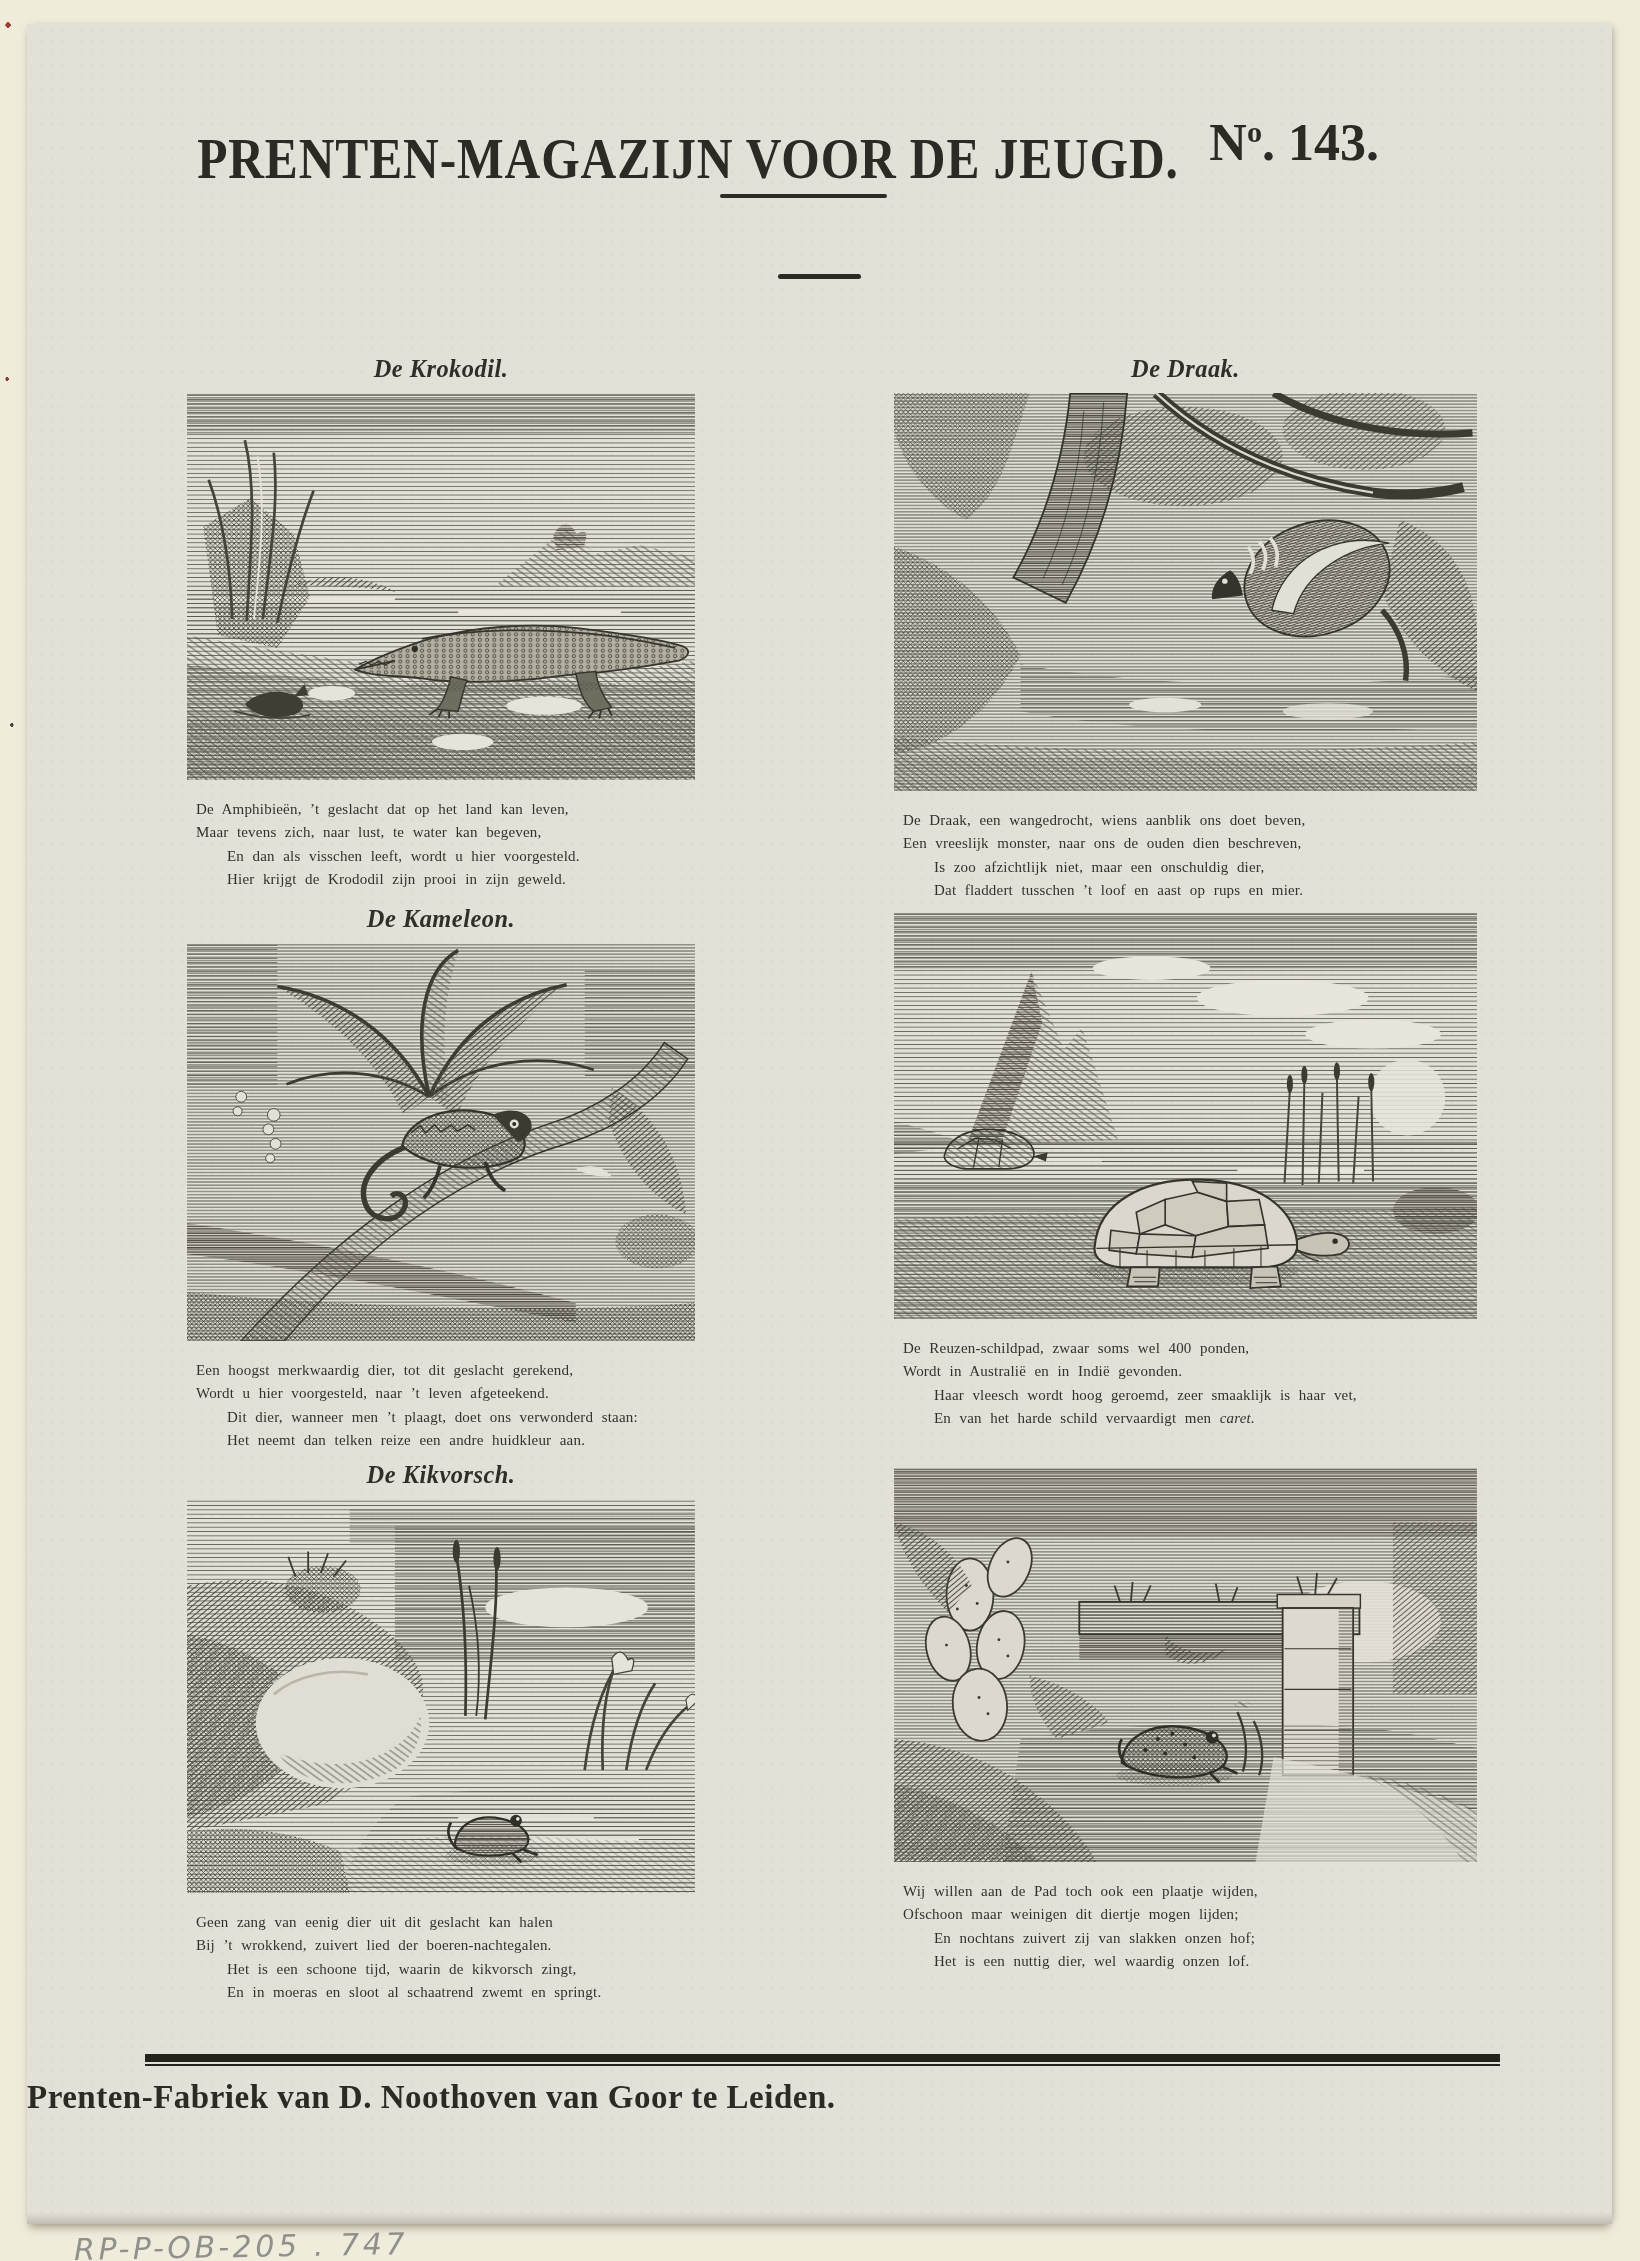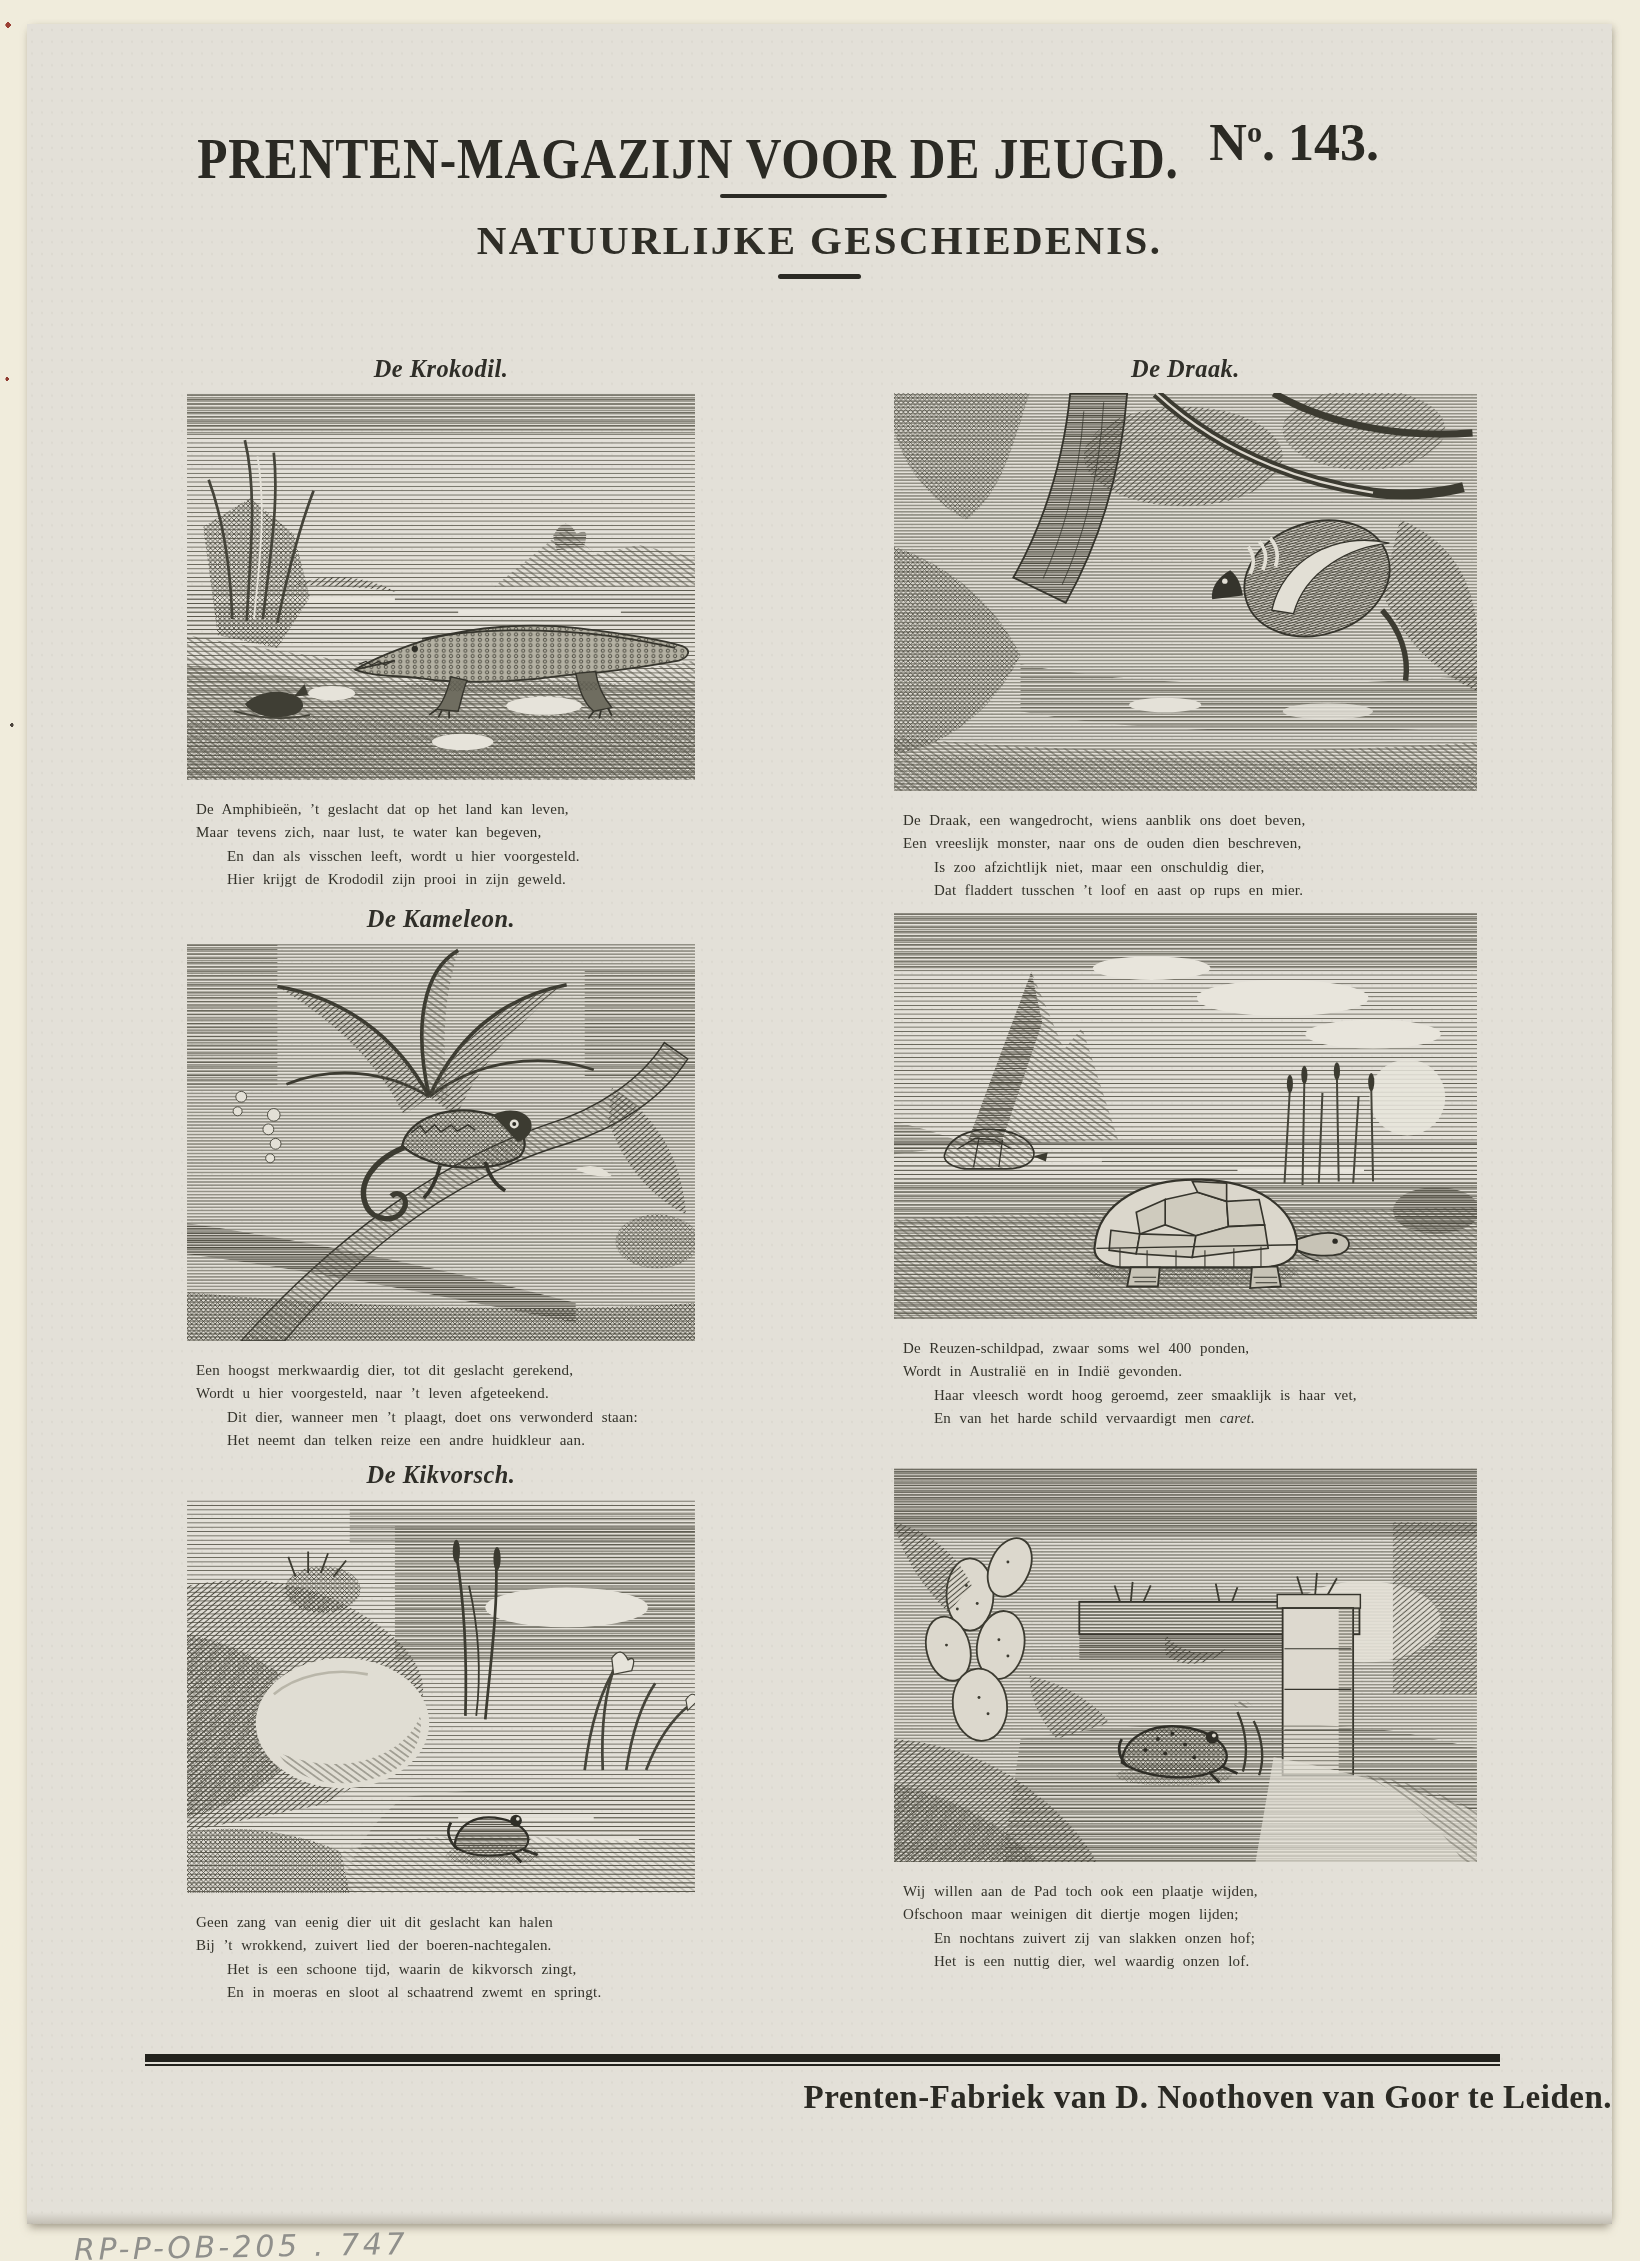--- a/index.html
+++ b/index.html
@@ -62,21 +62,21 @@
     margin-top:18px;padding-left:9px;
     font-size:15px;line-height:23.5px;color:#33322a;word-spacing:4.5px;letter-spacing:0.2px;
   }
   .vl{white-space:nowrap;}
   .vl.indent{padding-left:31px;}
   .vl em{font-style:italic;}
   .rule-footer{position:absolute;top:2030px;left:118px;width:1355px;}
   .rule-footer .thick{height:8.1px;background:#23221d;}
   .rule-footer .thin{height:1.8px;background:#23221d;margin-top:2.7px;}
   .imprint{
-    position:absolute;top:2055px;left:0;width:100%;text-align:right;
+    position:absolute;top:2055px;left:0;width:100%;text-align:left;
     font-size:33px;font-weight:700;color:#2b2a24;margin:0;letter-spacing:0.5px;
   }
   .annotation{
     position:absolute;left:74px;top:2229px;
     font-family:"DejaVu Sans","Liberation Sans",sans-serif;
     font-style:italic;font-size:30px;letter-spacing:3.6px;color:#90908c;
     transform:rotate(-1deg);white-space:nowrap;
   }
 </style>
 </head>
@@ -107,21 +107,20 @@
     </pattern>
   </defs>
 </svg>
 
 <div class="sheet">
 
   <h1 class="title"><span>PRENTEN-MAGAZIJN VOOR DE JEUGD.</span></h1>
   <div class="issue"><span>N</span><sup>o</sup><span>. 143.</span></div>
 
   <div class="rule1"></div>
-  <h2 class="subtitle">NATUURLIJKE GESCHIEDENIS.</h2>
   <div class="rule2"></div>
 
   <section class="panel panel-left" style="top:331px;">
     <h4 class="caption">De Krokodil.</h4>
     <div class="engraving" style="height:387px;">
       <svg viewBox="0 0 562 428">
         <rect width="562" height="428" fill="url(#hzL)"></rect>
         <rect width="562" height="46" fill="url(#hzM)"></rect>
         <path d="M340 214 L382 180 L418 150 L452 178 L500 168 L562 182 L562 214 Z" fill="url(#dgL)"></path>
         <path d="M405 158 q14 -26 26 -2 q16 -10 8 14 l-30 4 Z" fill="url(#hzD)"></path>

